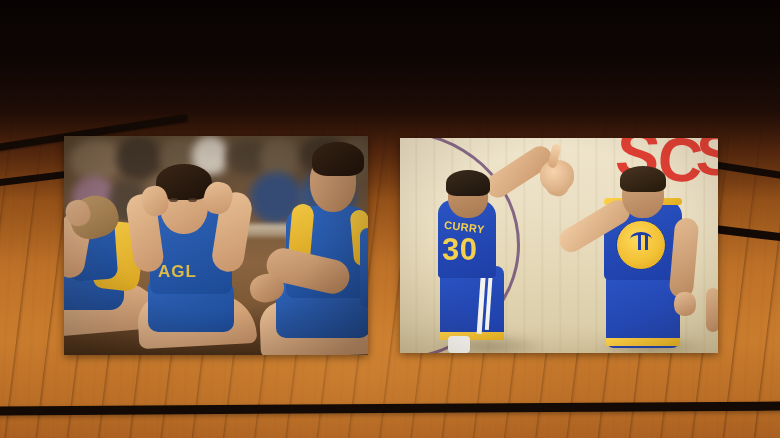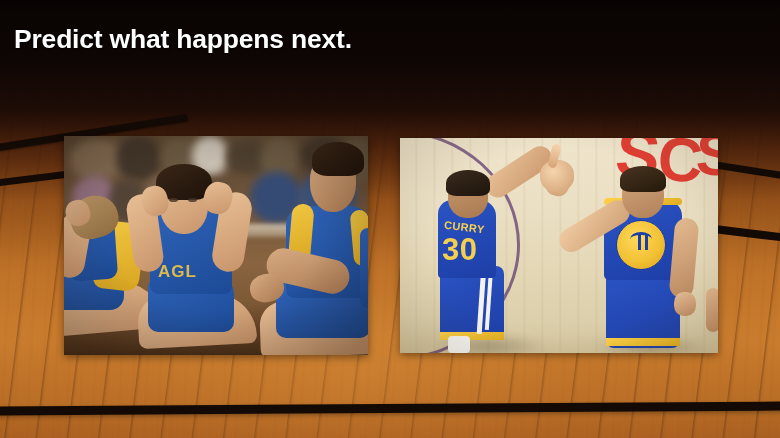--- a/index.html
+++ b/index.html
@@ -192,21 +192,20 @@
   <div class="bg-wood"></div>
   <div class="bg-bloom"></div>
 
   <div class="court-line cl-left-a"></div>
   <div class="court-line cl-left-b"></div>
   <div class="court-line cl-right-a"></div>
   <div class="court-line cl-right-b"></div>
   <div class="court-line cl-bottom"></div>
 
   <div class="title-block">
-    <div class="title-line">Predict what happens next.</div>
   </div>
 
   <div class="photo" id="photo-left">
     <div class="lp-bg"></div>
 
     <div class="lp-blob" style="left:6px;  top:4px;  width:54px; height:40px; background:#8a7258;"></div>
     <div class="lp-blob" style="left:52px; top:0px;  width:46px; height:44px; background:#3d3228;"></div>
     <div class="lp-blob" style="left:96px; top:2px;  width:40px; height:36px; background:#6b5a44;"></div>
     <div class="lp-blob" style="left:128px;top:0px;  width:36px; height:40px; background:#d8d2c6;"></div>
     <div class="lp-blob" style="left:162px;top:4px;  width:44px; height:34px; background:#4a3d2e;"></div>

